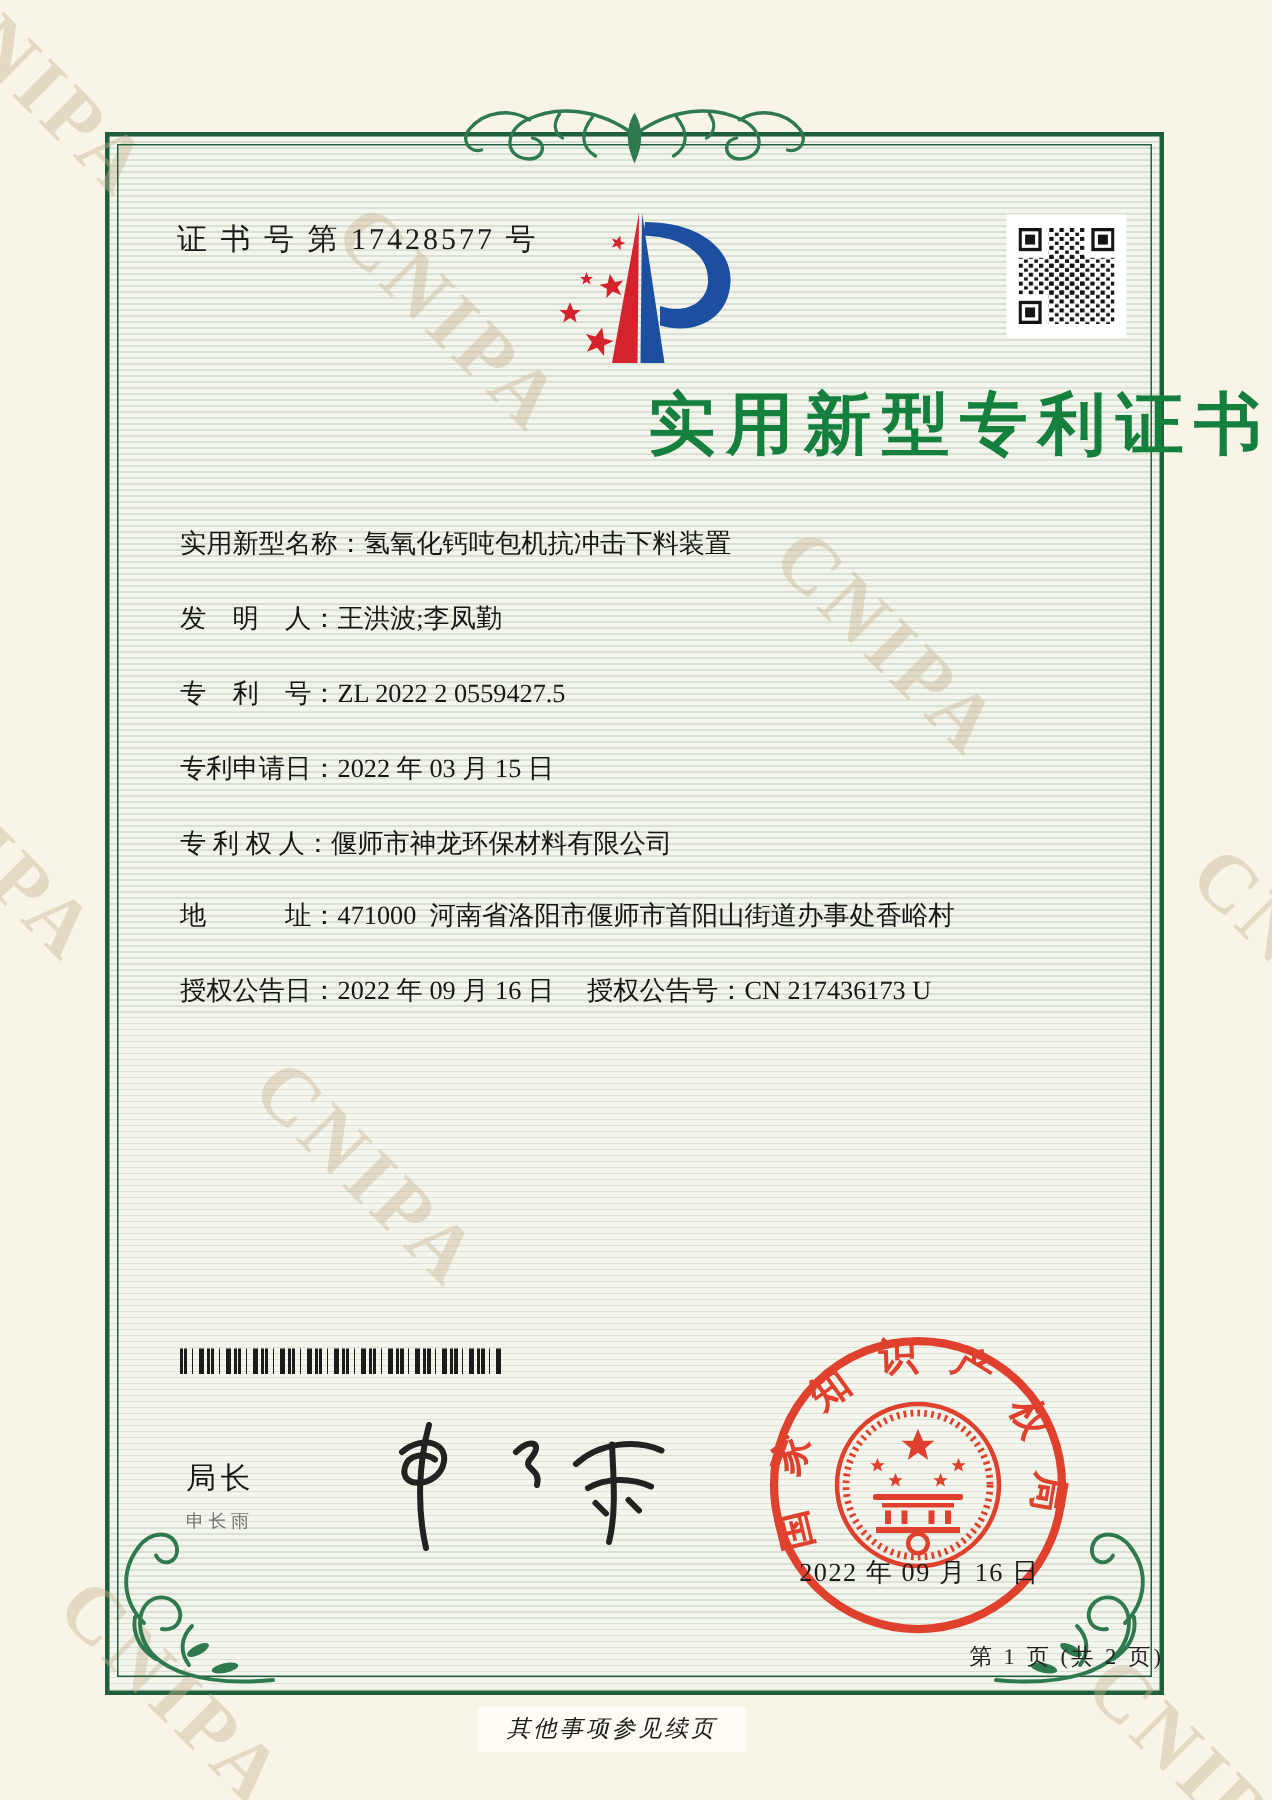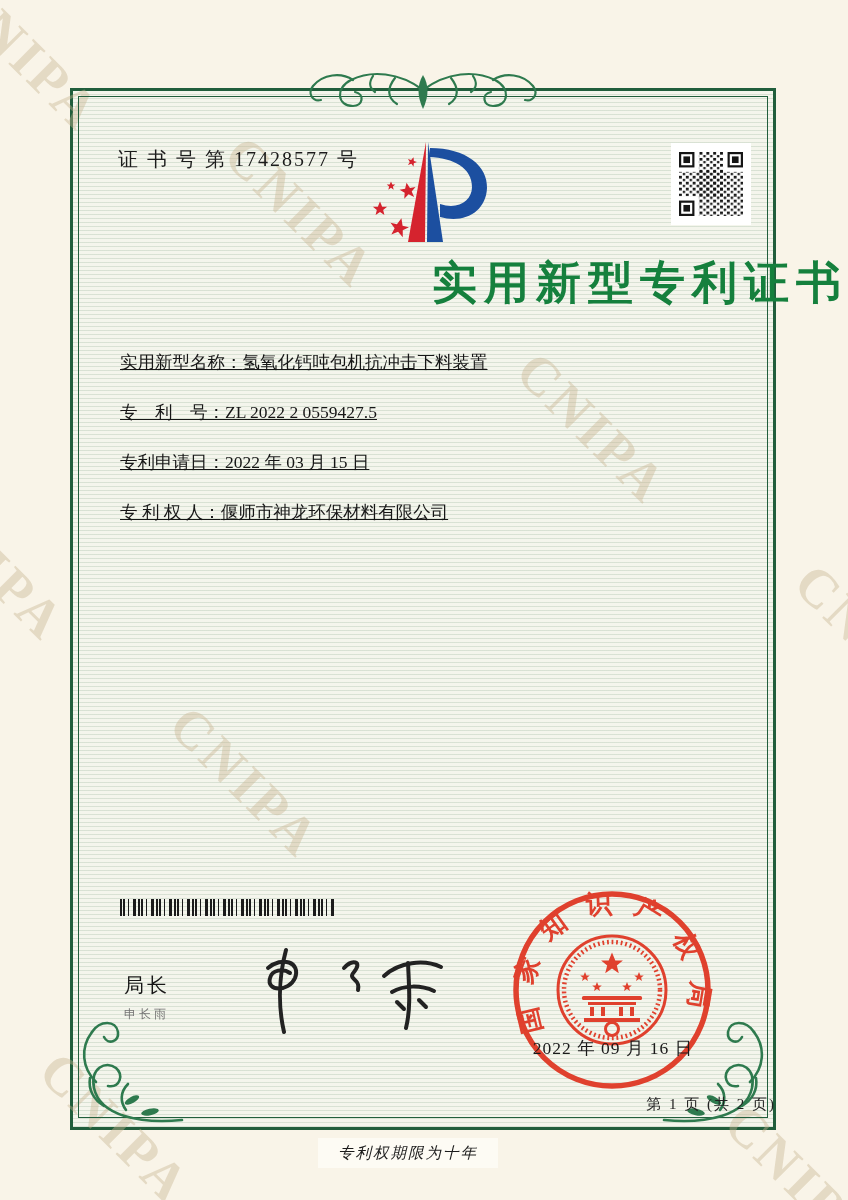--- a/index.html
+++ b/index.html
@@ -20,21 +20,21 @@
   .orn{position:absolute;z-index:2;pointer-events:none;}
 
   
   .cert-no{position:absolute;z-index:3;left:118px;top:146px;font-size:20px;letter-spacing:2px;color:#1c1c1c;text-align:right;}
   .title{position:absolute;z-index:3;left:0;right:0;top:253px;text-align:right;font-size:45px;
          font-weight:700;letter-spacing:7px;color:#15803d;}
   .qrbox{position:absolute;z-index:3;left:671px;top:143px;width:80px;height:82px;background:#fff;}
   .qrbox svg{position:absolute;left:8px;top:9px;}
   .logo{position:absolute;z-index:3;left:366px;top:138px;}
 
-  .fields{position:absolute;z-index:3;left:120px;top:350px;width:630px;font-size:17.5px;color:#161616;text-decoration:underline;}
+  .fields{position:absolute;z-index:3;left:120px;top:350px;width:630px;font-size:17.5px;color:#161616;}
   .fields .row{height:50px;}
   .fields .row.tall{height:48px;}
   .pair1{display:inline-block;width:267px;}
 
   .paras{position:absolute;z-index:3;left:120px;top:694px;width:620px;font-size:17px;line-height:26px;
          color:#1b1b1b;font-style:italic;}
   .paras p{margin:0;text-indent:2em;text-align:justify;}
 
   .barcode{position:absolute;z-index:3;left:120px;top:899px;width:216px;height:17px;
      background:repeating-linear-gradient(90deg,#1b1b1b 0 2px,rgba(0,0,0,0) 2px 3px,#1b1b1b 3px 5px,
@@ -155,27 +155,41 @@
     </svg>
   </div>
 
   <div class="title">实用新型专利证书</div>
 
   <div class="fields">
     <div class="row">
       <span>实用新型名称：</span><span>氢氧化钙吨包机抗冲击下料装置</span>
     </div>
     <div class="row">
+      <span>发　明　人：</span><span>王洪波;李凤勤</span>
+    </div>
+    <div class="row">
       <span>专　利　号：</span><span>ZL 2022 2 0559427.5</span>
     </div>
     <div class="row">
       <span>专利申请日：</span><span>2022 年 03 月 15 日</span>
     </div>
     <div class="row tall">
       <span>专 利 权 人：</span><span>偃师市神龙环保材料有限公司</span>
+    </div>
+    <div class="row">
+      <span>地　　　址：</span><span>471000&nbsp;&nbsp;河南省洛阳市偃师市首阳山街道办事处香峪村</span>
+    </div>
+    <div class="row">
+      <span class="pair1">
+        <span>授权公告日：</span><span>2022 年 09 月 16 日</span>
+      </span>
+      <span>
+        <span>授权公告号：</span><span>CN 217436173 U</span>
+      </span>
     </div>
   </div>
 
   <div class="paras">
   </div>
 
   <div class="barcode"></div>
 
   <div class="signer-title">局长</div>
   <div class="signer-name">申长雨</div>
@@ -218,15 +232,15 @@
         <rect x="117" y="127" width="4" height="9"></rect>
         <rect x="128" y="127" width="4" height="9"></rect>
         <rect x="82" y="138" width="56" height="4"></rect>
       </g>
       <circle cx="110" cy="149" r="6.5" fill="none" stroke-width="3"></circle>
     </g>
   </svg>
   <div class="seal-date">2022 年 09 月 16 日</div>
 
   <div class="page-num">第 1 页 (共 2 页)</div>
-  <div class="note-box">专利权期限为十年</div>
+  <div class="note-box">其他事项参见续页</div>
 
 </div>
 
 </body></html>

